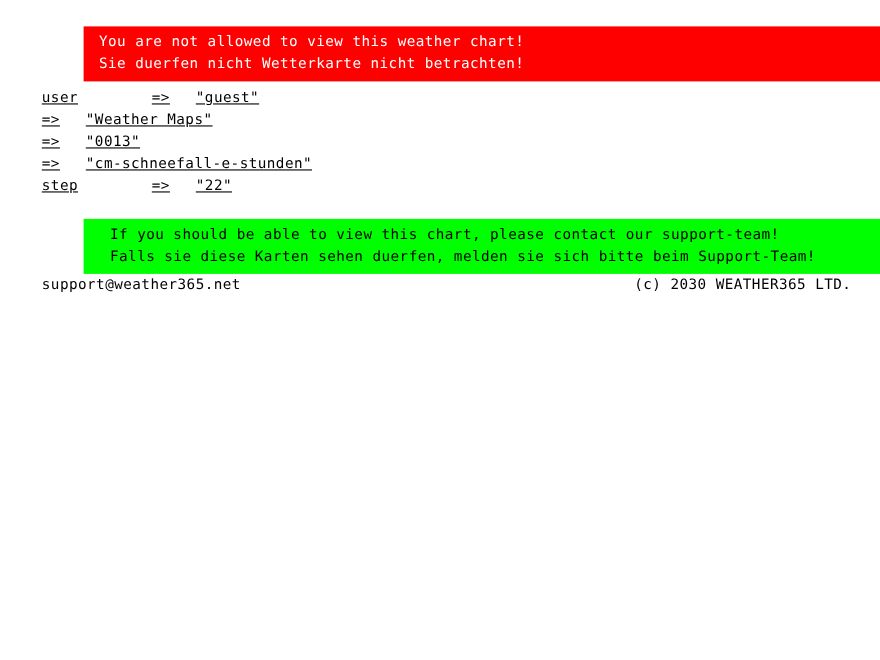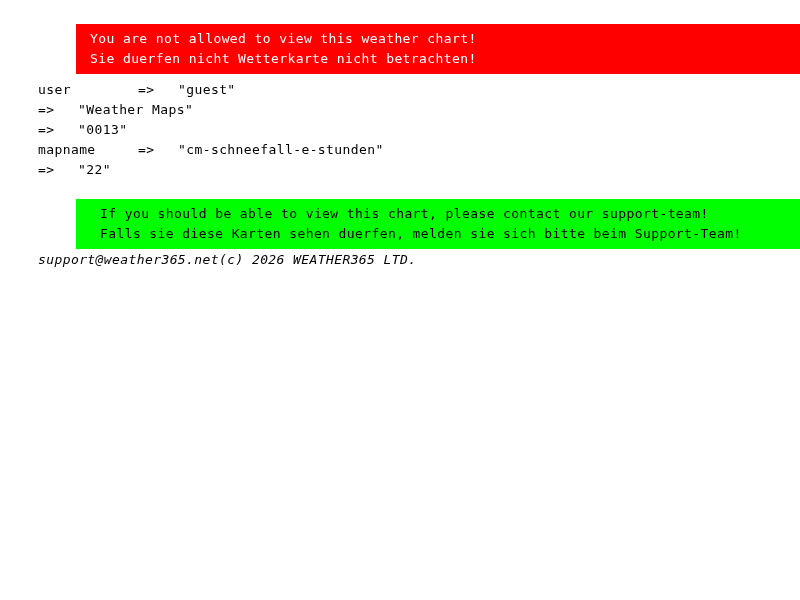--- a/index.html
+++ b/index.html
@@ -41,20 +41,21 @@
   }
   .banner-line {
     line-height: 20px;
     white-space: pre;
     letter-spacing: 0.4px;
   }
   .params {
     position: absolute;
     left: 38px;
     top: 80px;
+    text-decoration: underline;
   }
   .param-row {
     display: flex;
     line-height: 20px;
     white-space: pre;
     letter-spacing: 0.4px;
   }
   .param-key {
     width: 100px;
     flex: 0 0 100px;
@@ -65,24 +66,24 @@
   }
   .param-value {
     flex: 1 1 auto;
   }
   .footer {
     position: absolute;
     left: 38px;
     top: 250px;
     width: 736px;
     display: flex;
+    justify-content: space-between;
     line-height: 20px;
     white-space: pre;
     letter-spacing: 0.4px;
-    font-style: italic;
   }
   .footer-left { text-align: left; }
   .footer-right { text-align: right; }
 </style>
 </head>
 <body>
 
 <div class="page">
 
   <div class="banner banner-error">
@@ -98,33 +99,33 @@
     </div>
     <div class="param-row">
       <span class="param-arrow">=&gt;</span>
       <span class="param-value">"Weather Maps"</span>
     </div>
     <div class="param-row">
       <span class="param-arrow">=&gt;</span>
       <span class="param-value">"0013"</span>
     </div>
     <div class="param-row">
-      <span class="param-key">mapname</span>
       <span class="param-arrow">=&gt;</span>
       <span class="param-value">"cm-schneefall-e-stunden"</span>
     </div>
     <div class="param-row">
+      <span class="param-key">step</span>
       <span class="param-arrow">=&gt;</span>
       <span class="param-value">"22"</span>
     </div>
   </div>
 
   <div class="banner banner-info">
     <div class="banner-line">If you should be able to view this chart, please contact our support-team!</div>
     <div class="banner-line">Falls sie diese Karten sehen duerfen, melden sie sich bitte beim Support-Team!</div>
   </div>
 
   <div class="footer">
     <span class="footer-left">support@weather365.net</span>
-    <span class="footer-right">(c) 2026 WEATHER365 LTD.</span>
+    <span class="footer-right">(c) 2030 WEATHER365 LTD.</span>
   </div>
 
 </div>
 
 </body></html>

